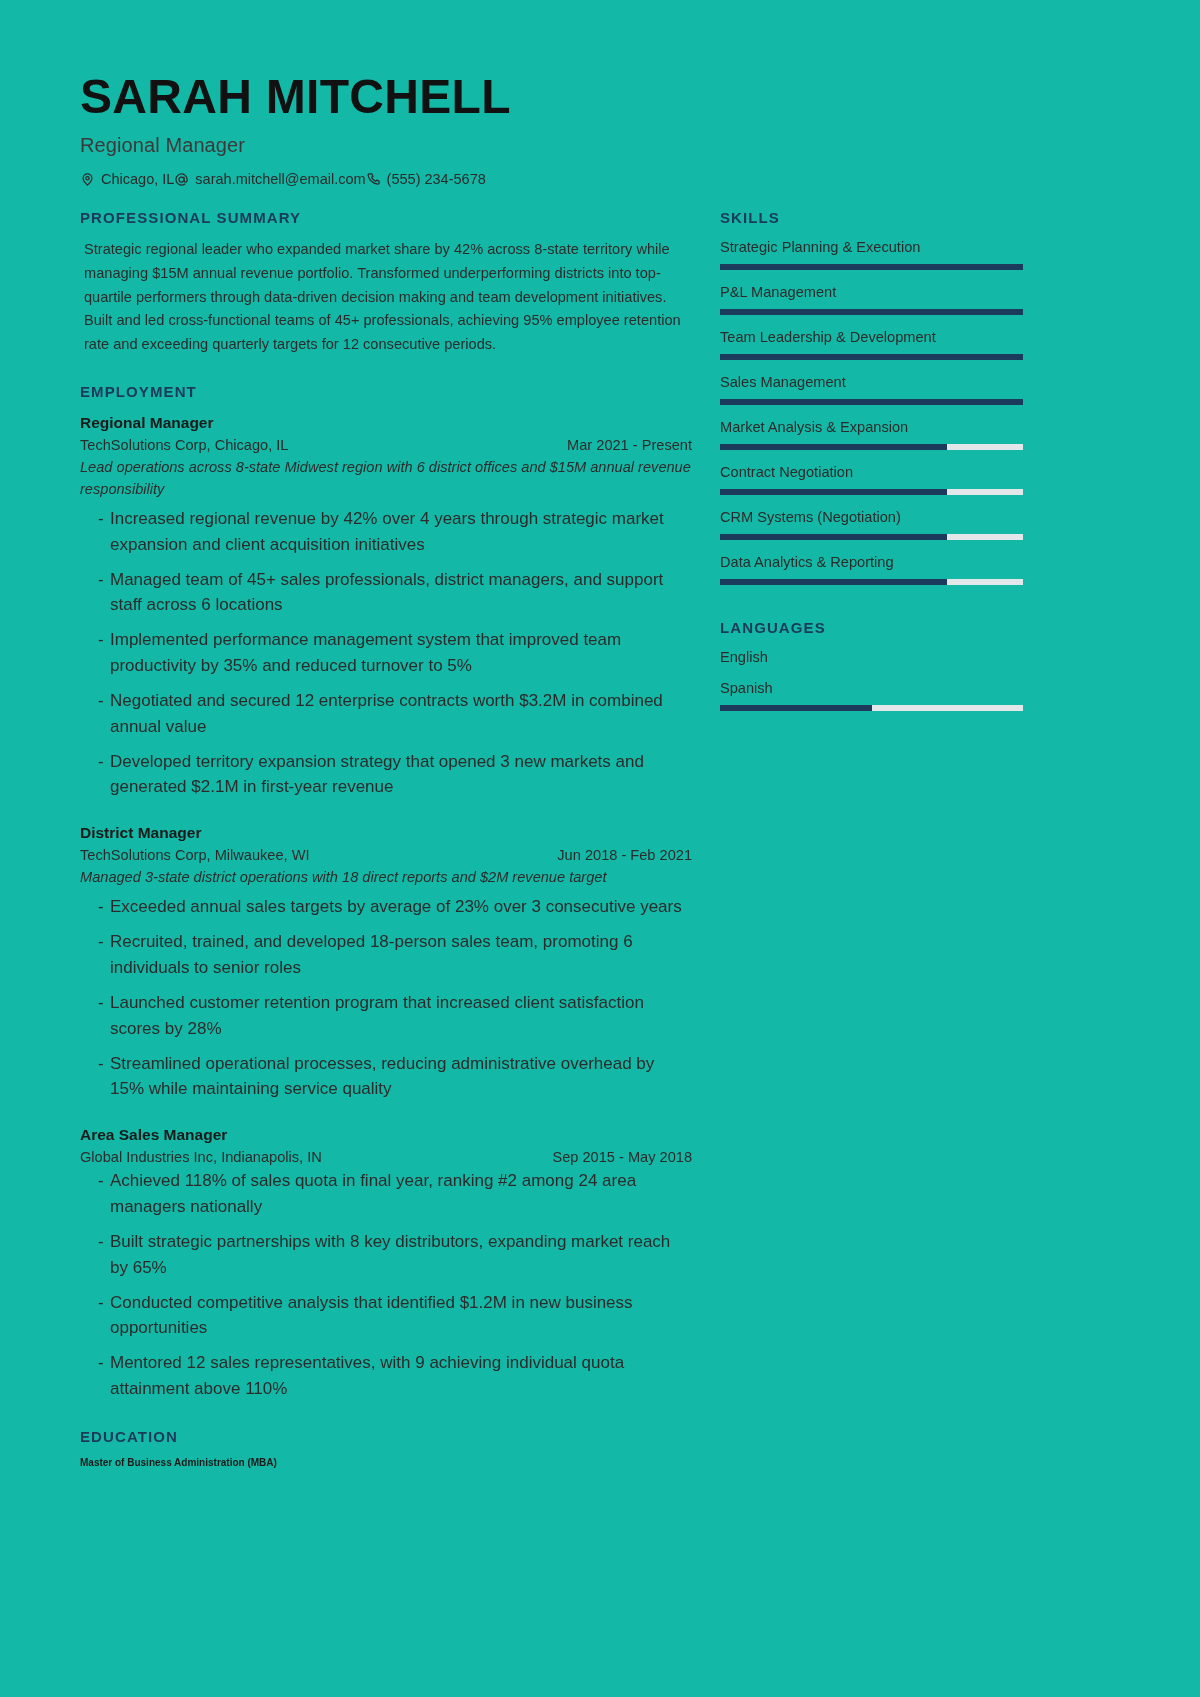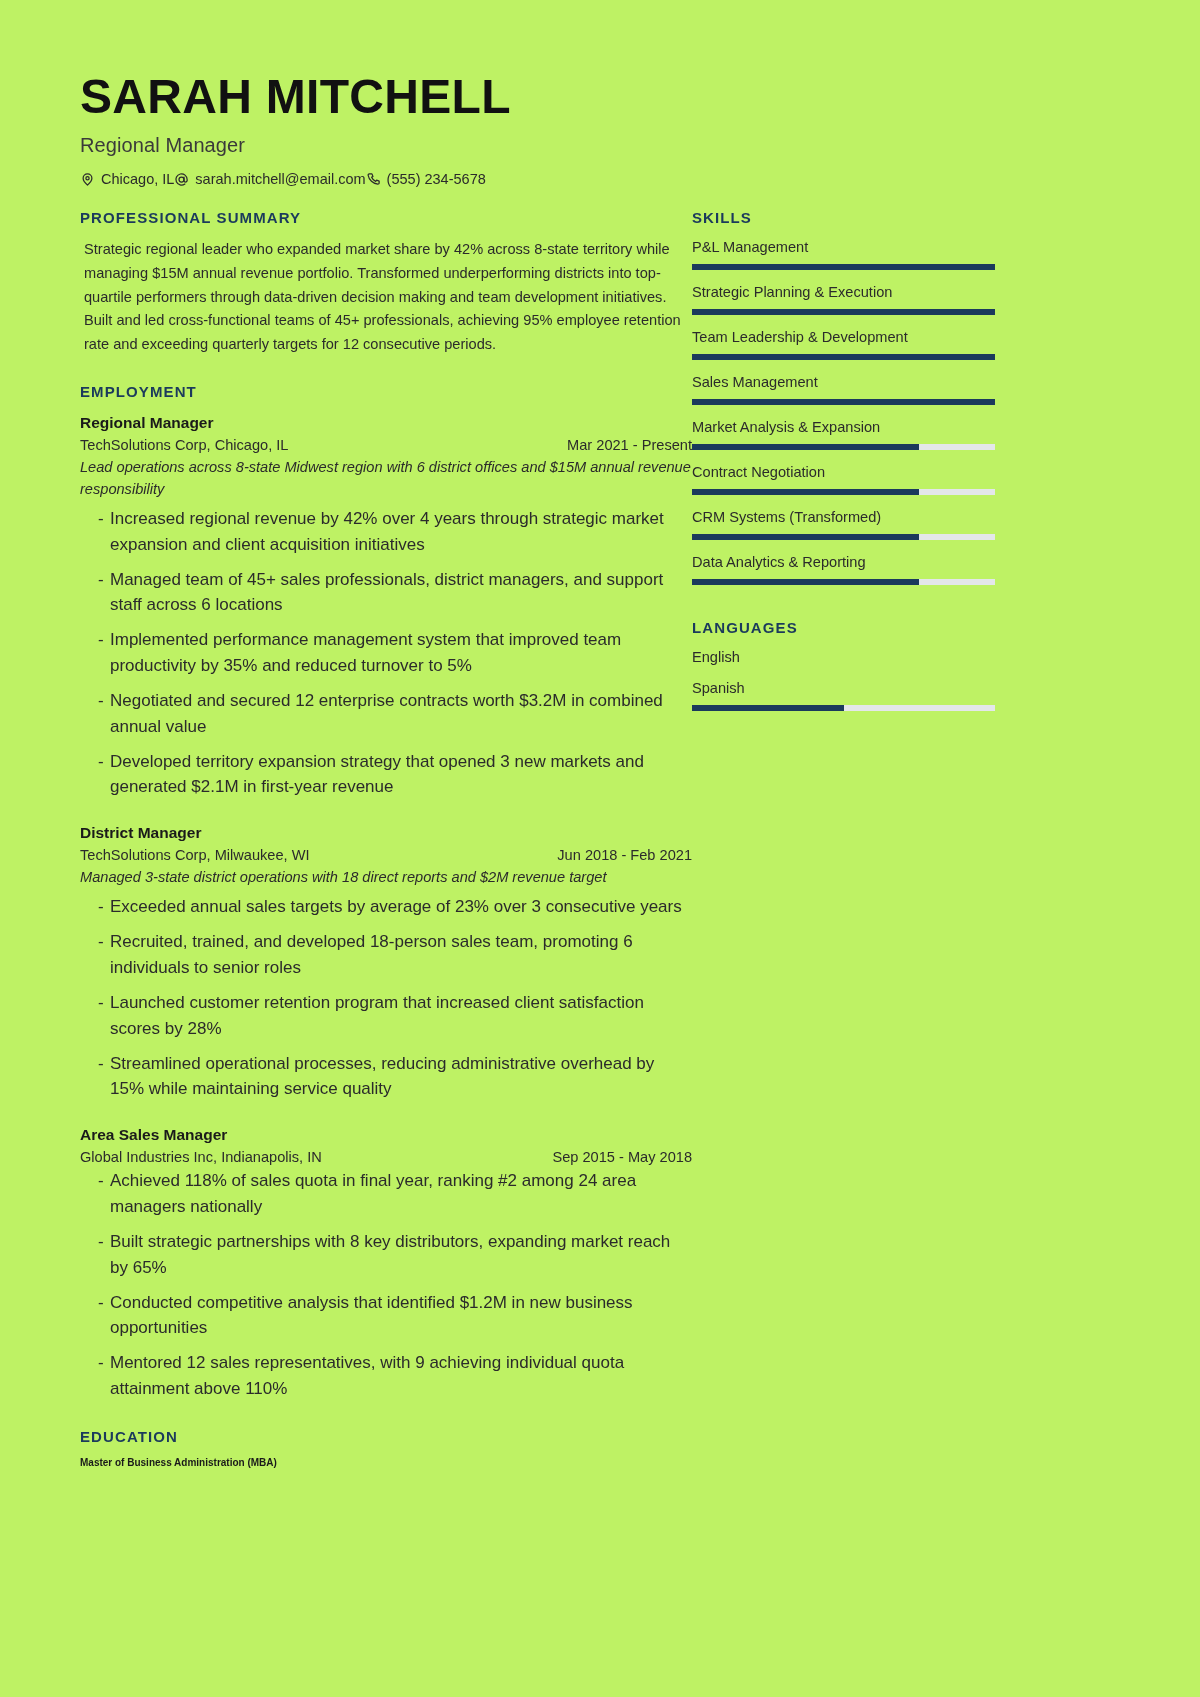--- a/index.html
+++ b/index.html
@@ -14,21 +14,21 @@
     height: 1697px;
     font-family: "Liberation Sans", sans-serif;
     color: #222222;
     -webkit-font-smoothing: antialiased;
   }
 
   .page {
     position: relative;
     width: 1200px;
     height: 1697px;
-    background: #bef264;
+    background: #14b8a6;
     padding: 72px 80px 0 80px;
   }
 
   
   .header { margin-bottom: 22px; }
   .name {
     font-size: 48px;
     font-weight: 700;
     letter-spacing: 0.3px;
     color: #111111;
@@ -53,20 +53,21 @@
     align-items: center;
     gap: 6px;
     white-space: nowrap;
   }
   .contact-item svg { display: block; flex: 0 0 auto; }
 
   
   .body-grid {
     display: grid;
     grid-template-columns: 612px 1fr;
+    column-gap: 28px;
     align-items: start;
   }
 
   
   .sec-title {
     font-size: 15px;
     font-weight: 700;
     letter-spacing: 1.1px;
     color: #1b3a5c;
     margin: 0 0 12px 0;
@@ -274,63 +275,63 @@
       </section>
 
     </div>
 
     <div class="side-col">
 
       <section class="sec-skills">
         <h2 class="sec-title">SKILLS</h2>
 
         <div class="skill-row">
+          <div class="skill-label">Strategic Planning &amp; Execution</div>
+          <div class="bar-track">
+            <div class="bar-fill" style="width: 100%;"></div>
+          </div>
+        </div>
+
+        <div class="skill-row">
           <div class="skill-label">P&amp;L Management</div>
           <div class="bar-track">
             <div class="bar-fill" style="width: 100%;"></div>
           </div>
         </div>
 
         <div class="skill-row">
-          <div class="skill-label">Strategic Planning &amp; Execution</div>
+          <div class="skill-label">Team Leadership &amp; Development</div>
           <div class="bar-track">
             <div class="bar-fill" style="width: 100%;"></div>
           </div>
         </div>
 
         <div class="skill-row">
-          <div class="skill-label">Team Leadership &amp; Development</div>
+          <div class="skill-label">Sales Management</div>
           <div class="bar-track">
             <div class="bar-fill" style="width: 100%;"></div>
           </div>
         </div>
 
         <div class="skill-row">
-          <div class="skill-label">Sales Management</div>
-          <div class="bar-track">
-            <div class="bar-fill" style="width: 100%;"></div>
-          </div>
-        </div>
-
-        <div class="skill-row">
           <div class="skill-label">Market Analysis &amp; Expansion</div>
           <div class="bar-track">
             <div class="bar-fill" style="width: 75%;"></div>
           </div>
         </div>
 
         <div class="skill-row">
           <div class="skill-label">Contract Negotiation</div>
           <div class="bar-track">
             <div class="bar-fill" style="width: 75%;"></div>
           </div>
         </div>
 
         <div class="skill-row">
-          <div class="skill-label">CRM Systems (Transformed)</div>
+          <div class="skill-label">CRM Systems (Negotiation)</div>
           <div class="bar-track">
             <div class="bar-fill" style="width: 75%;"></div>
           </div>
         </div>
 
         <div class="skill-row">
           <div class="skill-label">Data Analytics &amp; Reporting</div>
           <div class="bar-track">
             <div class="bar-fill" style="width: 75%;"></div>
           </div>

